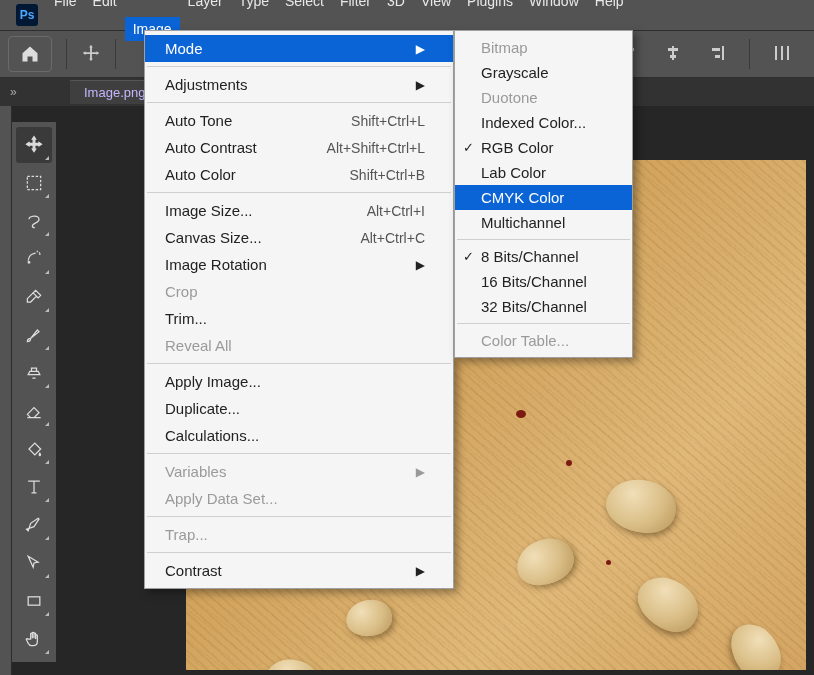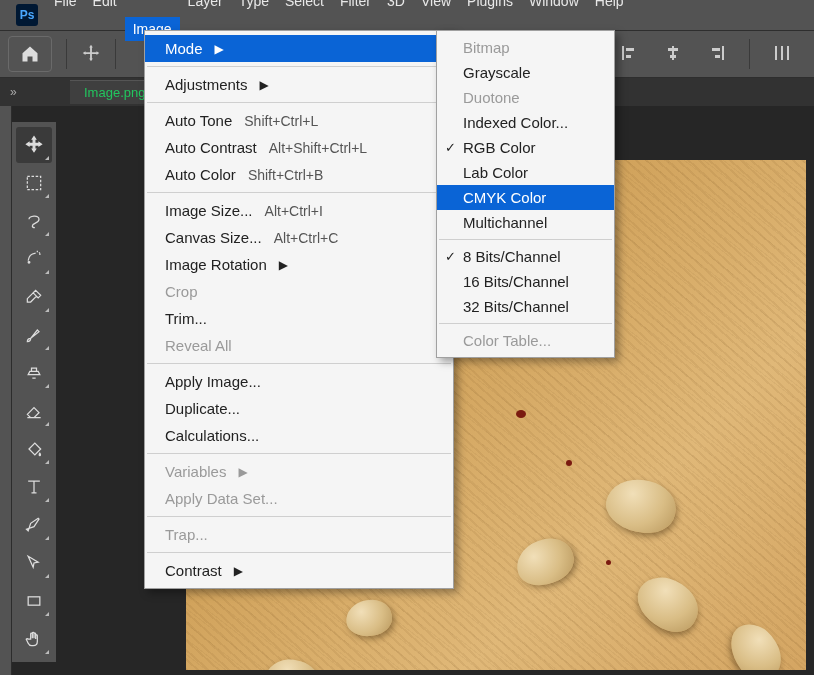--- a/index.html
+++ b/index.html
@@ -9,40 +9,40 @@
   .menubar-item { padding:4px 8px; cursor:default; }
   .menubar-item.open { background:#0a64d6; color:#fff;margin-top:28px; }
   .optionsbar { height:48px; background:#535353; border-top:1px solid #2e2e2e; border-bottom:1px solid #2e2e2e; display:flex; align-items:center; color:#ddd; }
   .home-btn { width:44px; height:36px; margin:0 8px; display:flex; align-items:center; justify-content:center; border:1px solid #6a6a6a; border-radius:4px; }
   .opt-icon { width:28px; height:28px; display:flex; align-items:center; justify-content:center; margin:0 4px; color:#ccc; }
   .opt-sep { width:1px; height:30px; background:#3a3a3a; margin:0 6px; }
   .spacer { flex:1; }
   .align-cluster { display:flex; gap:8px; margin-right:14px; }
   .tabstrip { height:28px; background:#323232; display:flex; align-items:center; color:#ccc; font-size:12px; padding-left:10px; }
   .expand-handle { width:20px; color:#aaa; font-size:12px; }
-  .doc-tab { background:#3f3f3f; padding:4px 20px 4px 14px; border-top:1px solid #555; margin-left:40px; font-size:13px; color:#22c55e; }
+  .doc-tab { background:#3f3f3f; padding:4px 20px 4px 14px; border-top:1px solid #555; margin-left:40px; font-size:13px; color:#c4b5fd; }
   .workspace { position:absolute; top:106px; left:0; right:0; bottom:0; background:#262626; }
   .sidebar-left-rail { position:absolute; top:106px; left:0; width:12px; bottom:0; background:#535353; border-right:1px solid #2c2c2c; }
   .toolbox { position:absolute; top:122px; left:12px; width:44px; background:#535353; display:flex; flex-direction:column; align-items:center; padding:4px 0; }
   .tool { width:36px; height:36px; display:flex; align-items:center; justify-content:center; color:#ddd; margin:1px 0; position:relative; }
   .tool.active { background:#3a3a3a; border-radius:3px; }
   .tool svg { width:20px; height:20px; stroke:#ddd; fill:none; stroke-width:1.5; }
   .tool .dot { position:absolute; bottom:3px; right:3px; width:0; height:0; border-left:4px solid transparent; border-bottom:4px solid #bbb; }
   .canvas { position:absolute; top:160px; left:186px; width:620px; height:510px; background:linear-gradient(135deg,#d8a860 0%, #cfa058 35%, #e0b878 70%, #d4a562 100%); overflow:hidden; }
   .grain { position:absolute; inset:0; background:repeating-linear-gradient(42deg, rgba(120,80,30,0.10) 0 2px, transparent 2px 7px), repeating-linear-gradient(38deg, rgba(90,60,20,0.06) 0 1px, transparent 1px 12px); }
   .nut { position:absolute; border-radius:55% 50% 50% 55% / 60% 55% 50% 50%; background:radial-gradient(circle at 35% 30%, #f1dfb8, #d9bd85 55%, #b8965b 100%); box-shadow:2px 3px 6px rgba(60,40,10,0.45); }
   .fleck { position:absolute; background:#7a1a10; border-radius:50%; }
   .dropdown { position:absolute; background:#f5f5f5; border:1px solid #a0a0a0; box-shadow:4px 4px 8px rgba(0,0,0,0.35); font-size:15px; color:#222; }
   .dd-main { top:30px; left:144px; width:310px; padding:4px 0; }
-  .dd-item { padding:5px 28px 5px 20px; display:flex; align-items:center; white-space:nowrap;gap:12px; }
+  .dd-item { padding:5px 28px 5px 20px; display:flex; justify-content:space-between; align-items:center; white-space:nowrap;gap:12px; }
   .dd-item.hover { background:#0a64d6; color:#fff; }
   .dd-item.disabled { color:#9a9a9a; }
   .dd-item .arrow { font-size:12px; }
   .dd-sep { height:1px; background:#cfcfcf; margin:4px 2px; }
-  .dd-sub { top:30px; left:436px; width:179px; padding:4px 0; }
+  .dd-sub { top:30px; left:454px; width:179px; padding:4px 0; }
   .sub-item { padding:4px 10px 4px 26px; position:relative; white-space:nowrap; }
   .sub-item.hover { background:#0a64d6; color:#fff; }
   .sub-item.disabled { color:#9a9a9a; }
   .sub-item .chk { position:absolute; left:8px; top:5px; font-size:13px; }
   .shortcut { color:#555; font-size:14px; }
 </style>
 </head>
 <body>
 
 <div class="menubar">

